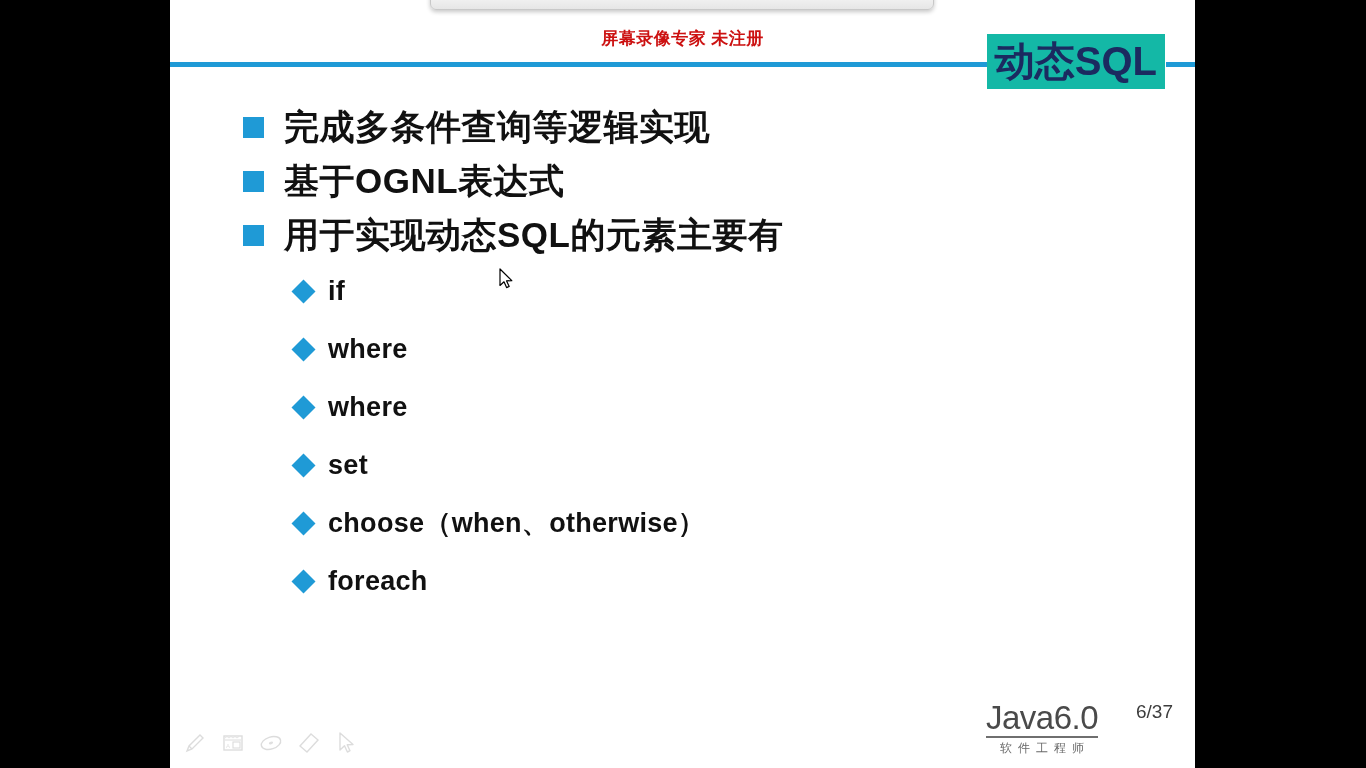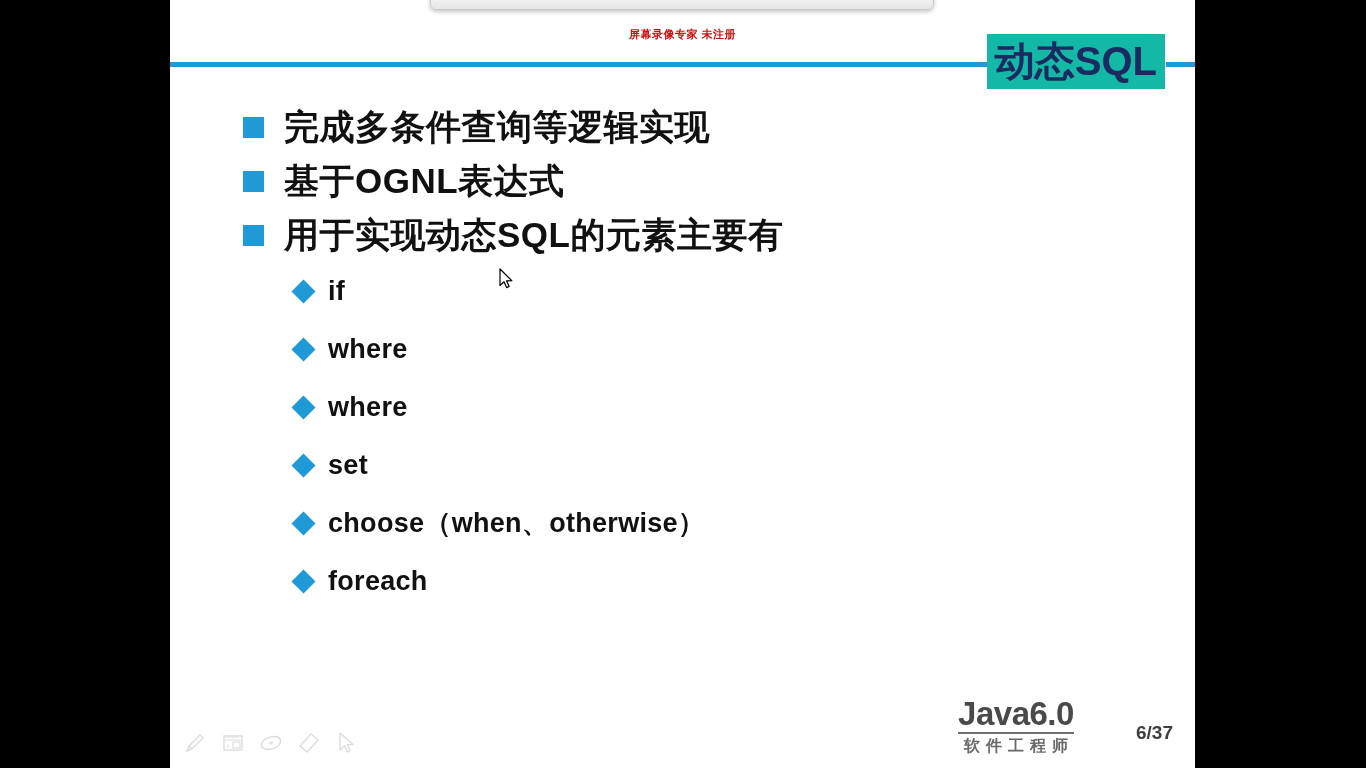--- a/index.html
+++ b/index.html
@@ -58,21 +58,21 @@
   }
 
   
   #watermark {
     position: absolute;
     left: 0;
     top: 27px;
     width: 1025px;
     text-align: center;
     color: #cc1111;
-    font-size: 11px;
+    font-size: 17px;
     font-weight: bold;
     letter-spacing: 0.5px;
     z-index: 4;
     white-space: nowrap;
   }
 
   
   #title-row {
     position: absolute;
     left: 0;
@@ -192,39 +192,37 @@
     align-items: center;
     justify-content: center;
   }
 
   
   #footer-right {
     position: absolute;
     right: 22px;
     bottom: 14px;
     display: flex;
-    align-items: flex-end;
-    gap: 26px;
+    gap: 2px;
     z-index: 6;
-    font-weight: bold;
   }
   #logo-block {
     text-align: center;
     line-height: 1;
   }
   #logo-main {
     font-size: 33px;
     color: #4a4a4a;
     font-family: "Liberation Sans", "DejaVu Sans", sans-serif;
     letter-spacing: -0.5px;
     border-bottom: 2px solid #6f6f6f;
     padding-bottom: 2px;
   }
   #logo-sub {
-    font-size: 16px;
+    font-size: 12px;
     color: #6a6a6a;
     letter-spacing: 6px;
     padding-top: 4px;
     padding-left: 6px;
   }
   #page-number {
     font-size: 19px;
     color: #3d3d3d;
     padding-bottom: 10px;
     margin-left: 36px;

